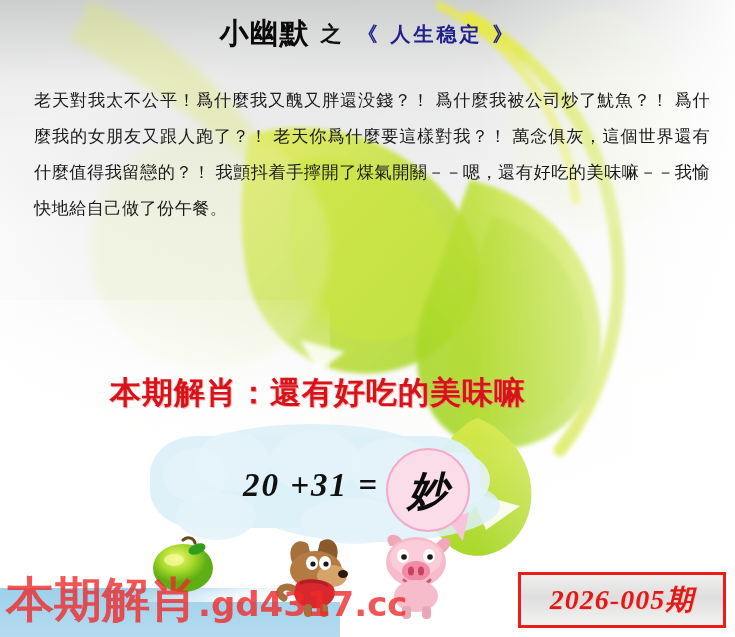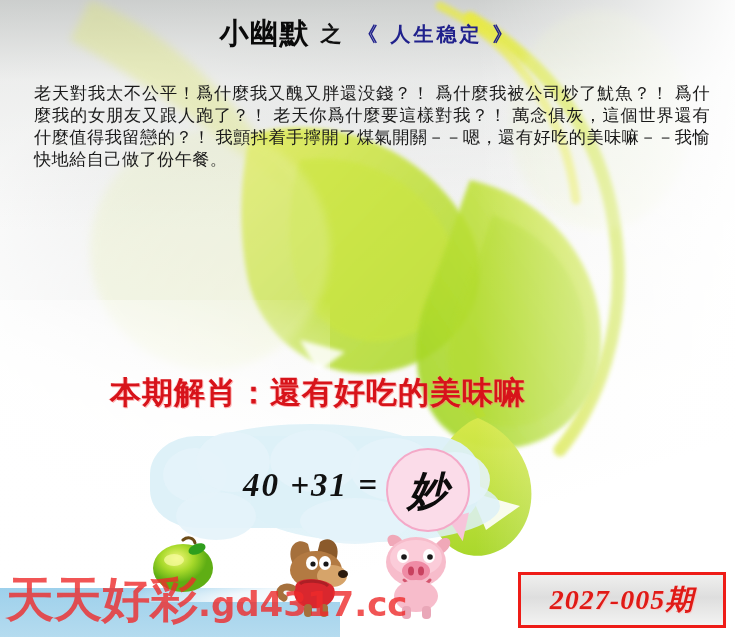--- a/index.html
+++ b/index.html
@@ -130,21 +130,21 @@
     vertical-align: middle;
   }
 
   
   .story {
     position: absolute;
     left: 34px; top: 83px;
     width: 676px;
     font-family: "Liberation Serif", "DejaVu Serif", serif;
     font-size: 17.2px;
-    line-height: 22px;
+    line-height: 36px;
     color: #1a1a1a;
     letter-spacing: 0.4px;
     text-align: justify;
   }
 
   
   .redline {
     position: absolute;
     left: 110px; top: 372px;
     font-family: "DejaVu Sans", "Liberation Sans", sans-serif;
@@ -327,21 +327,21 @@
   <div class="header">
     <span class="title-main">小幽默</span>
     <span class="title-zhi">之</span>
     <span class="title-sub">《 人生稳定 》</span>
   </div>
 
   <div class="story">老天對我太不公平！爲什麼我又醜又胖還没錢？！ 爲什麼我被公司炒了魷魚？！ 爲什麼我的女朋友又跟人跑了？！ 老天你爲什麼要這樣對我？！ 萬念俱灰，這個世界還有什麼值得我留戀的？！ 我顫抖着手擰開了煤氣開關－－嗯，還有好吃的美味嘛－－我愉快地給自己做了份午餐。</div>
 
   <div class="redline">本期解肖：還有好吃的美味嘛</div>
 
-  <div class="equation">40 +31 =</div>
+  <div class="equation">20 +31 =</div>
   <div class="bubble-tail"></div>
   <div class="bubble"></div>
   <div class="bubble-char">妙</div>
 
   <svg class="animal" style="left:150px;top:536px;width:66px;height:58px;" viewBox="0 0 66 58">
     <defs>
       <radialGradient id="gApple" cx="40%" cy="30%">
         <stop offset="0%" stop-color="#f2f77a"></stop>
         <stop offset="55%" stop-color="#a7d92a"></stop>
         <stop offset="100%" stop-color="#5fae14"></stop>
@@ -396,20 +396,20 @@
 
     <path d="M34 52 C 42 60, 54 60, 60 52" stroke="#d4566f" stroke-width="3" fill="none" stroke-linecap="round"></path>
 
     <ellipse cx="46" cy="68" rx="22" ry="16" fill="#f7bccb"></ellipse>
 
     <rect x="32" y="78" width="9" height="13" rx="4" fill="#e9a7b8"></rect>
     <rect x="52" y="78" width="9" height="13" rx="4" fill="#e9a7b8"></rect>
   </svg>
 
   <div class="watermark">
-    <span class="wm-cn">天天好彩</span><span class="wm-dom">.gd4317.cc</span>
+    <span class="wm-cn">本期解肖</span><span class="wm-dom">.gd4317.cc</span>
   </div>
 
   <div class="issuebox">
-    <span class="issuebox-text">2027-005期</span>
+    <span class="issuebox-text">2026-005期</span>
   </div>
 
 </div>
 
 </body></html>

